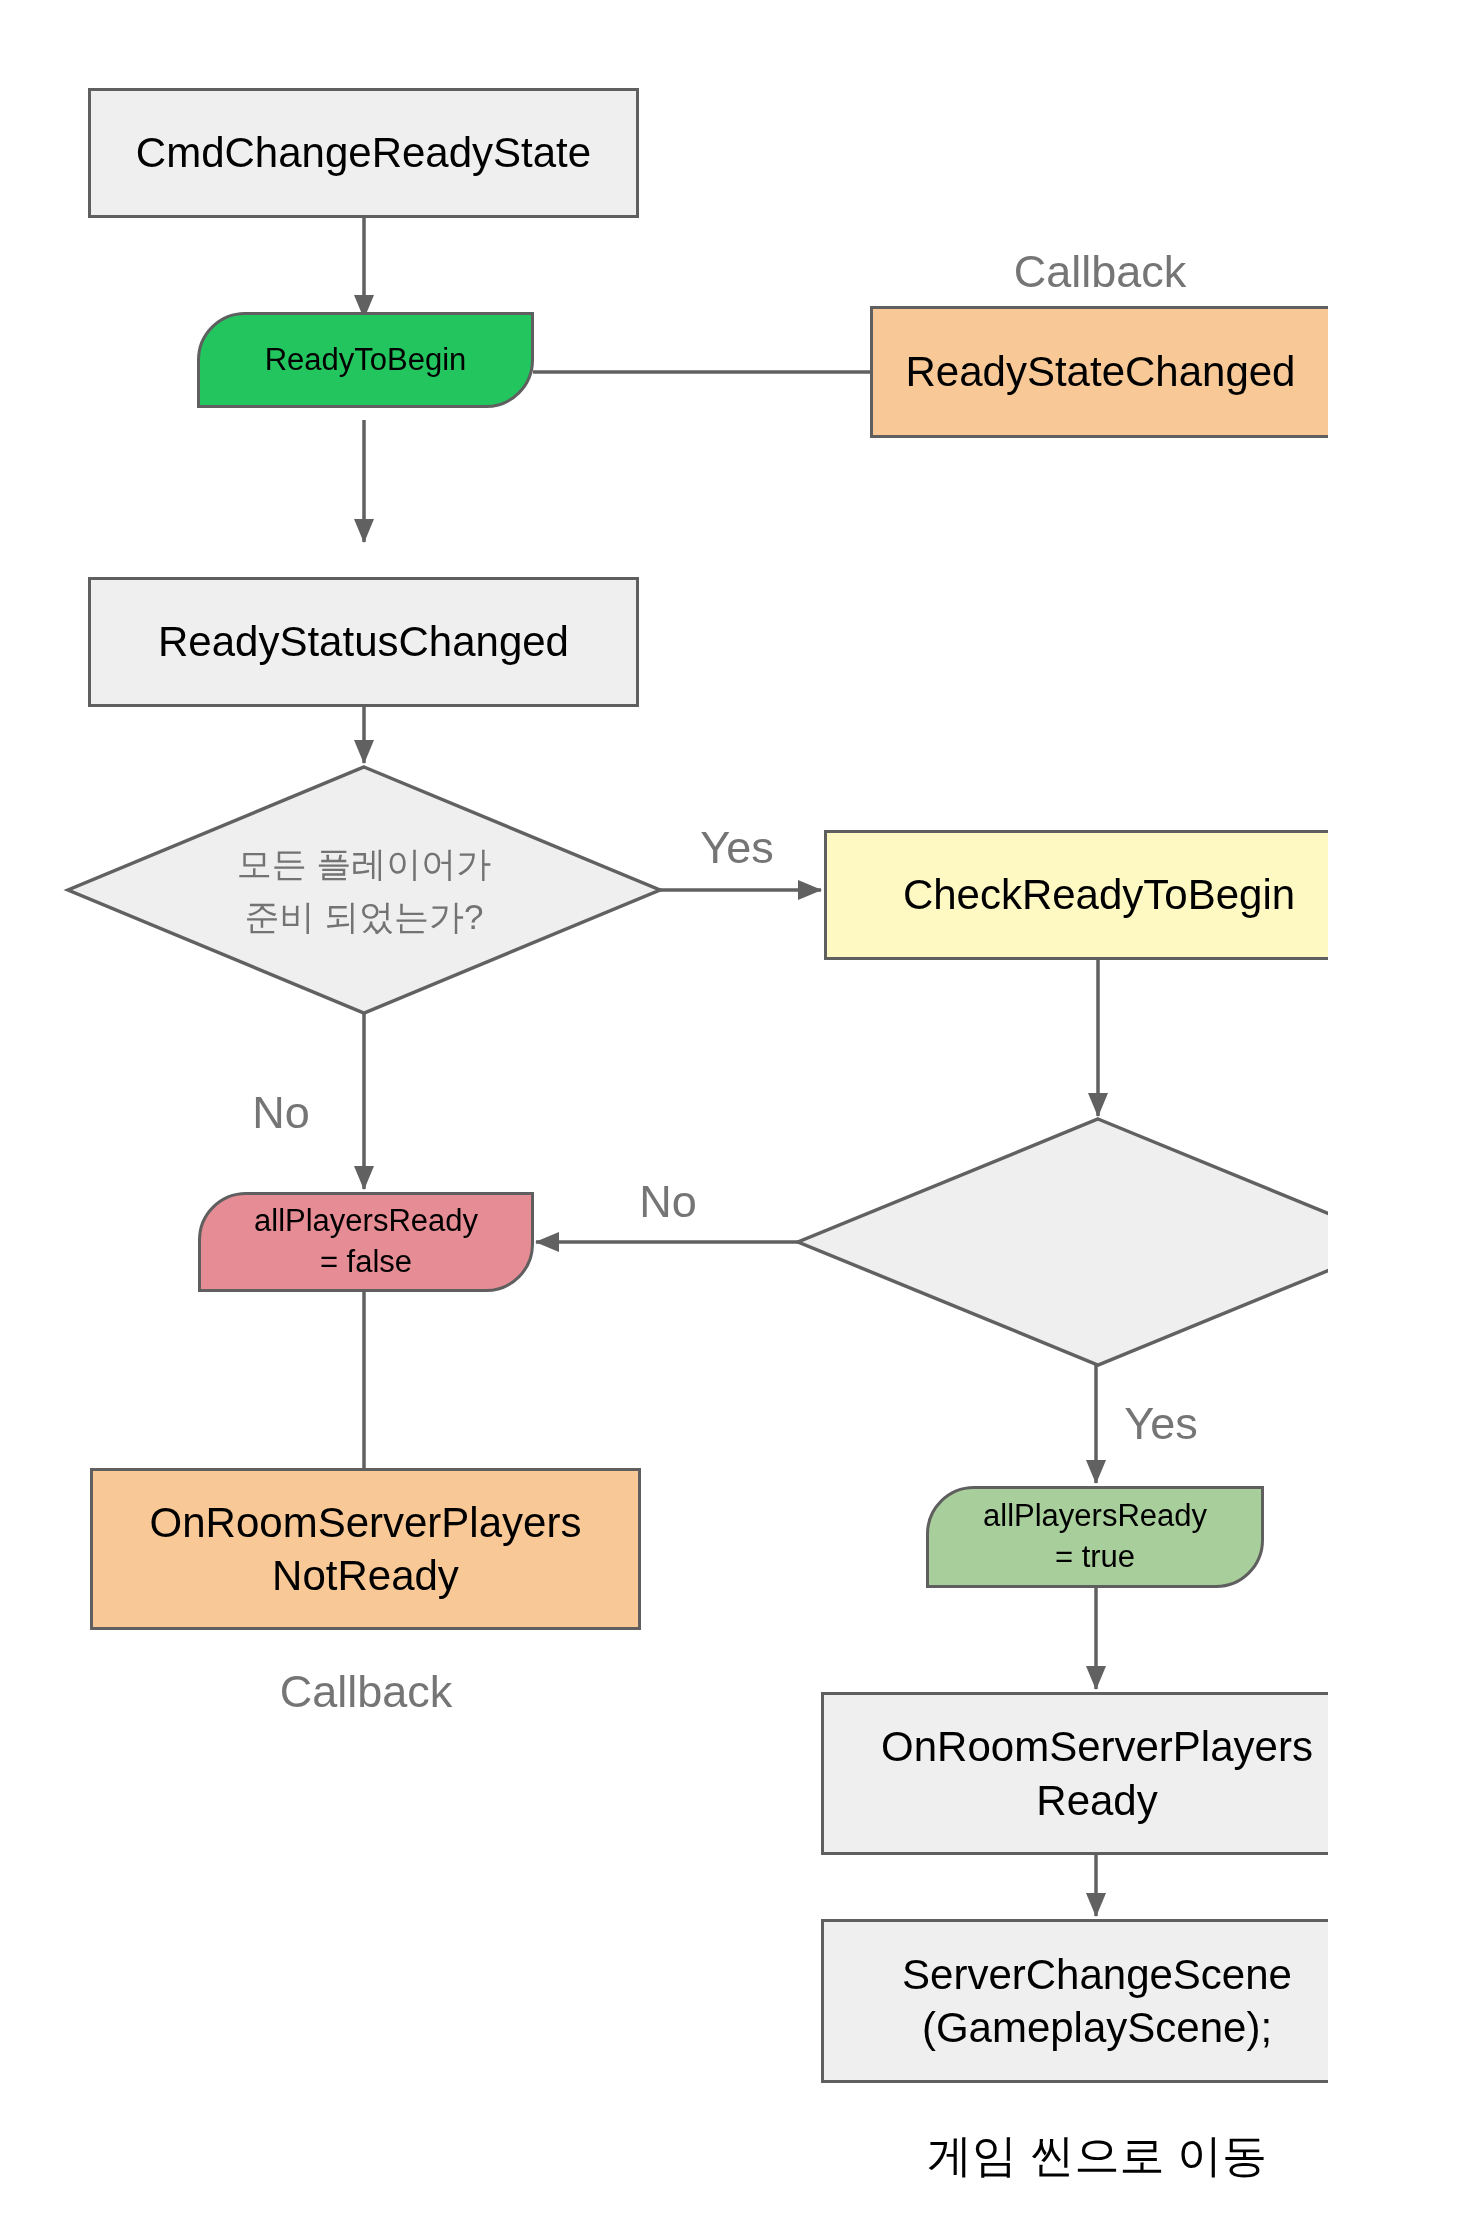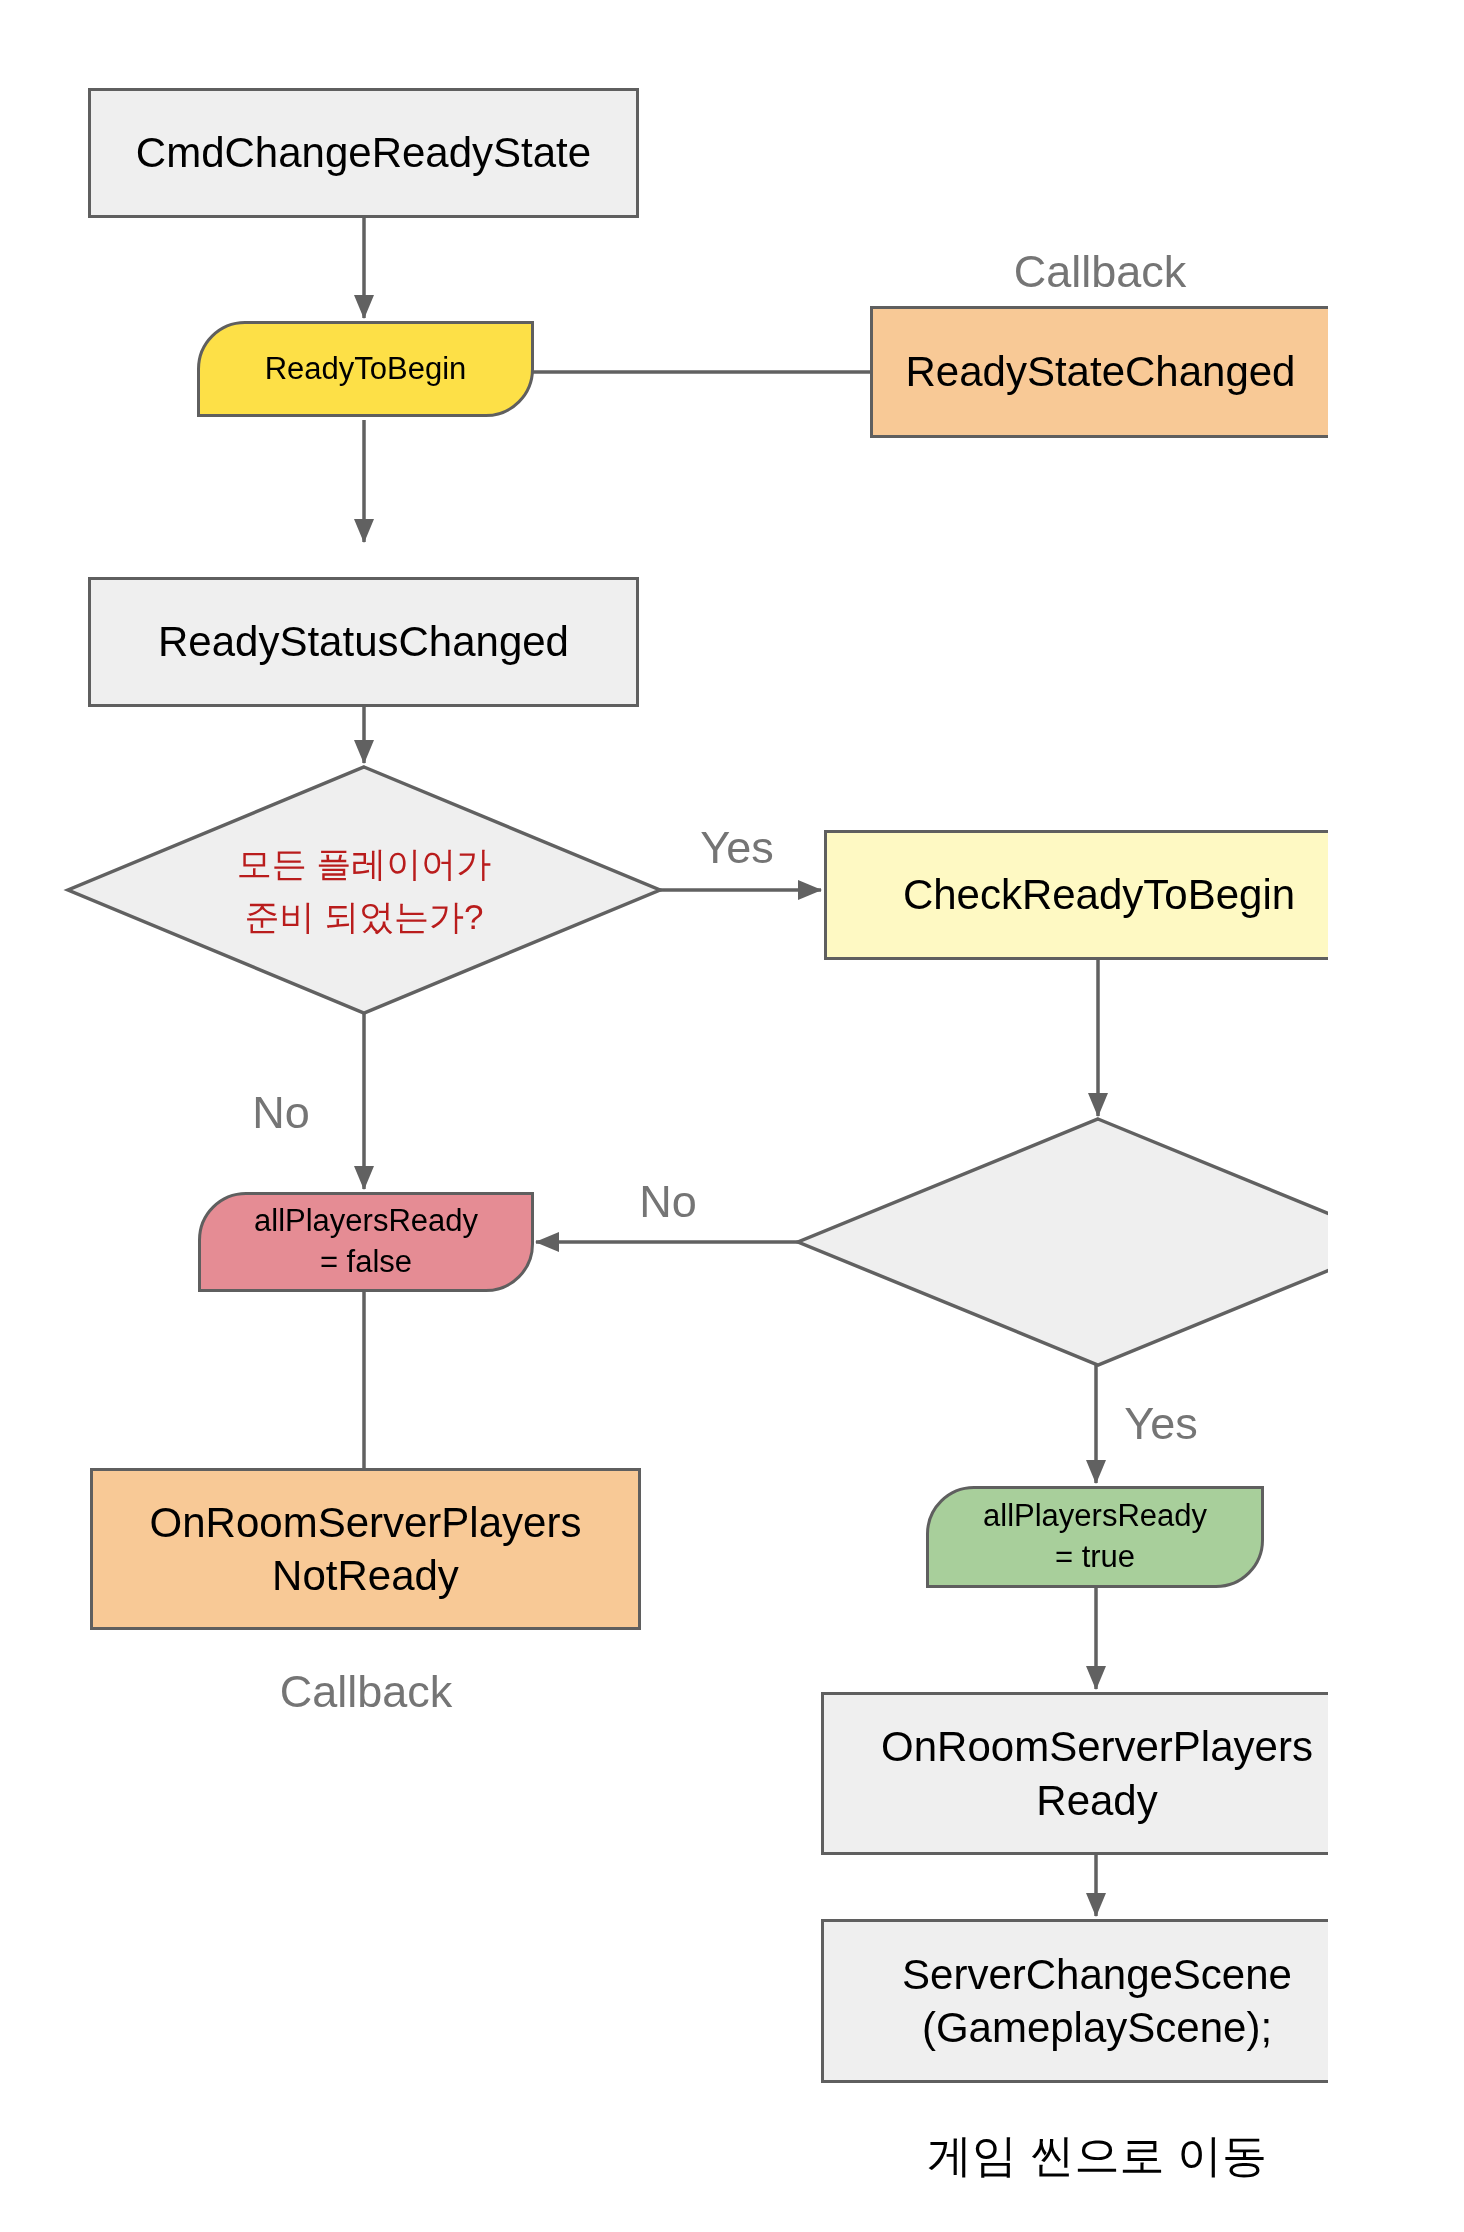--- a/index.html
+++ b/index.html
@@ -46,21 +46,21 @@
     font-size: 31px;
     line-height: 1.32;
     border-radius: 48px 0 48px 0;
   }
   .diamond-label {
     position: absolute;
     transform: translate(-50%, -50%);
     font-size: 35px;
     line-height: 1.5;
     text-align: center;
-    color: #b91c1c;
+    color: #737373;
     white-space: pre-line;
   }
   .free-label {
     position: absolute;
     transform: translate(-50%, -50%);
     font-size: 45px;
     color: #757575;
     white-space: nowrap;
     text-align: center;
   }
@@ -89,21 +89,21 @@
     <line class="edge" x1="1096" y1="1365" x2="1096" y2="1483" marker-end="url(#arrow)"></line>
     <line class="edge" x1="1096" y1="1588" x2="1096" y2="1689" marker-end="url(#arrow)"></line>
     <line class="edge" x1="1096" y1="1855" x2="1096" y2="1916" marker-end="url(#arrow)"></line>
 
     <polygon class="decision" points="364,767 660,890 364,1013 68,890" fill="#EFEFEF"></polygon>
     <polygon class="decision" points="1098,1119 1398,1242 1098,1365 798,1242" fill="#EFEFEF"></polygon>
   </svg>
 
   <div class="node rect-node" style="left: 88px; top: 88px; width: 551px; height: 130px; background: rgb(239, 239, 239);">CmdChangeReadyState</div>
 
-  <div class="node card-node" style="left: 197px; top: 321px; width: 337px; height: 96px; background: #fde047;">ReadyToBegin</div>
+  <div class="node card-node" style="left: 197px; top: 312px; width: 337px; height: 96px; background: #22c55e;">ReadyToBegin</div>
 
   <div class="node rect-node" style="left: 870px; top: 306px; width: 461px; height: 132px; background: rgb(248, 201, 150); text-align: center;">ReadyStateChanged</div>
 
   <div class="node rect-node" style="left: 88px; top: 545px; width: 551px; height: 130px; background: rgb(239, 239, 239); margin-top: 32px;">ReadyStatusChanged</div>
 
   <div class="node rect-node" style="left: 824px; top: 830px; width: 550px; height: 130px; background: #fef9c3;">CheckReadyToBegin</div>
 
   <div class="node card-node" style="left: 198px; top: 1192px; width: 336px; height: 100px; background: rgb(229, 140, 148);">allPlayersReady
 = false</div>
 

